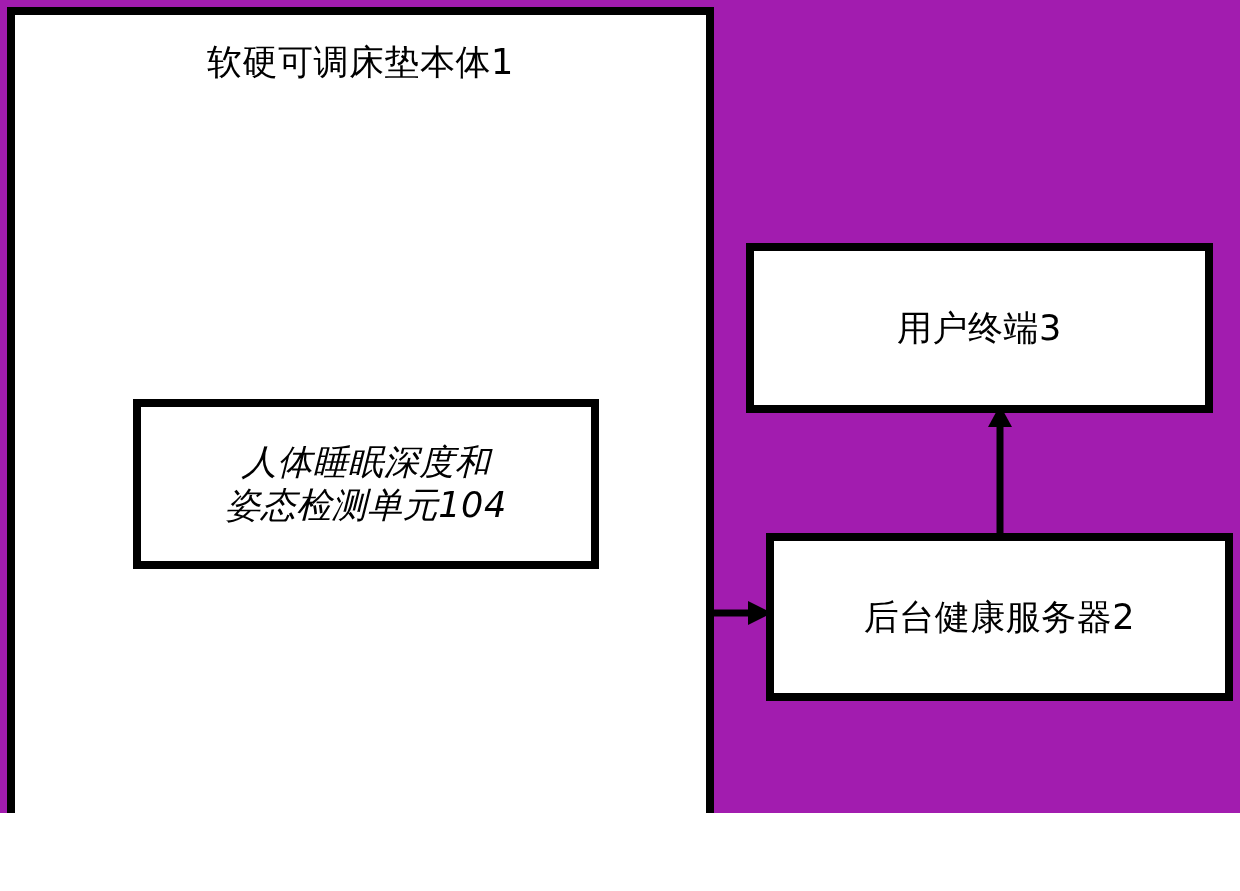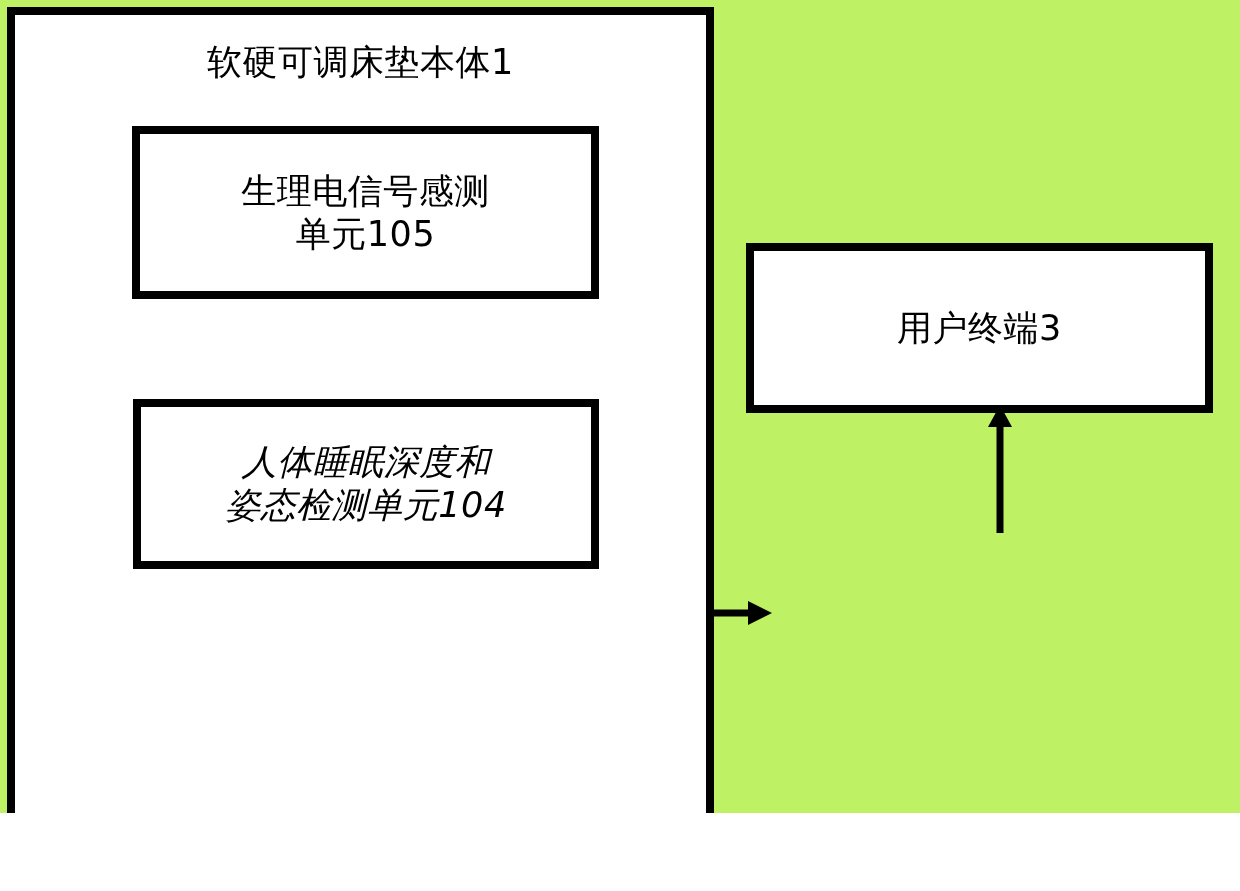--- a/index.html
+++ b/index.html
@@ -8,21 +8,21 @@
     padding: 0;
     background: #ffffff;
   }
   body {
     font-family: "DejaVu Sans", "Liberation Sans", sans-serif;
   }
   #canvas {
     position: relative;
     width: 1240px;
     height: 813px;
-    background: #bef264;
+    background: #a21caf;
     overflow: hidden;
   }
   svg.wires {
     position: absolute;
     left: 0;
     top: 0;
     width: 1240px;
     height: 891px;
     pointer-events: none;
   }
@@ -132,29 +132,28 @@
     <g>
       <path d="M 1000 533 L 1000 425"></path>
       <polygon points="988,427 1000,405 1012,427"></polygon>
     </g>
   </svg>
 
   <div class="node" id="outer-container">
     <span class="node-label">软硬可调床垫本体1</span>
   </div>
 
-  <div class="node" id="node-105">
-    <span class="node-label">生理电信号感测
-单元105</span>
-  </div>
 
   <div class="node" id="node-104">
     <span class="node-label">人体睡眠深度和
 姿态检测单元104</span>
   </div>
 
 
+  <div class="node" id="node-server">
+    <span class="node-label">后台健康服务器2</span>
+  </div>
 
   <div class="node" id="node-terminal">
     <span class="node-label">用户终端3</span>
   </div>
 
 </div>
 
 </body></html>

